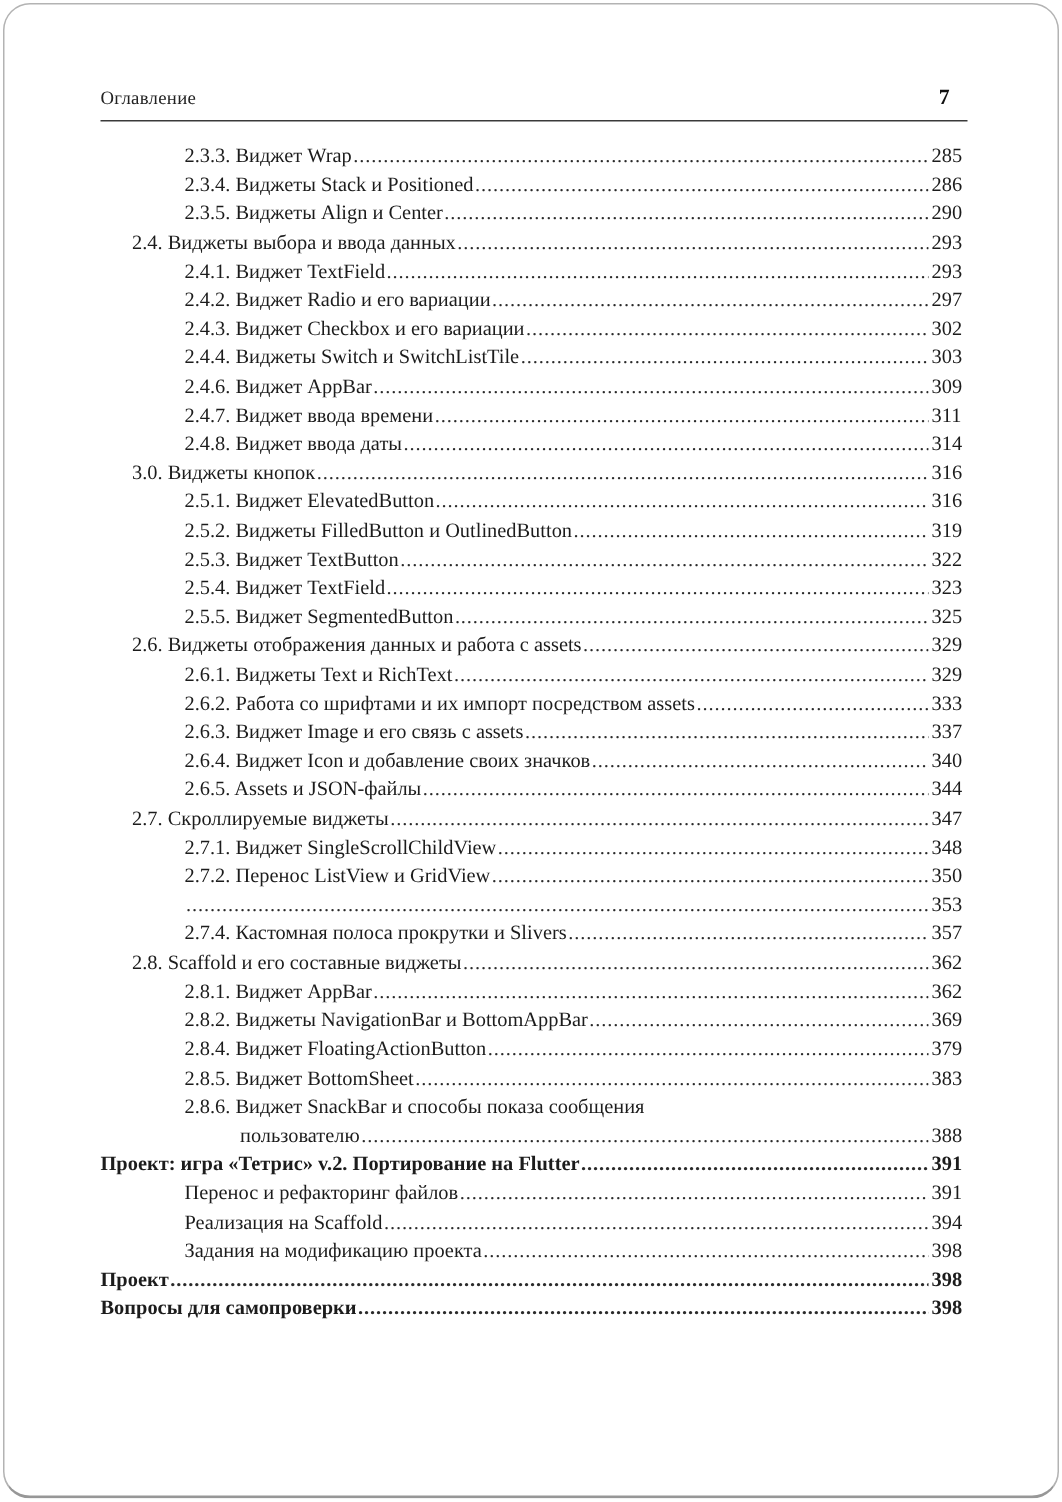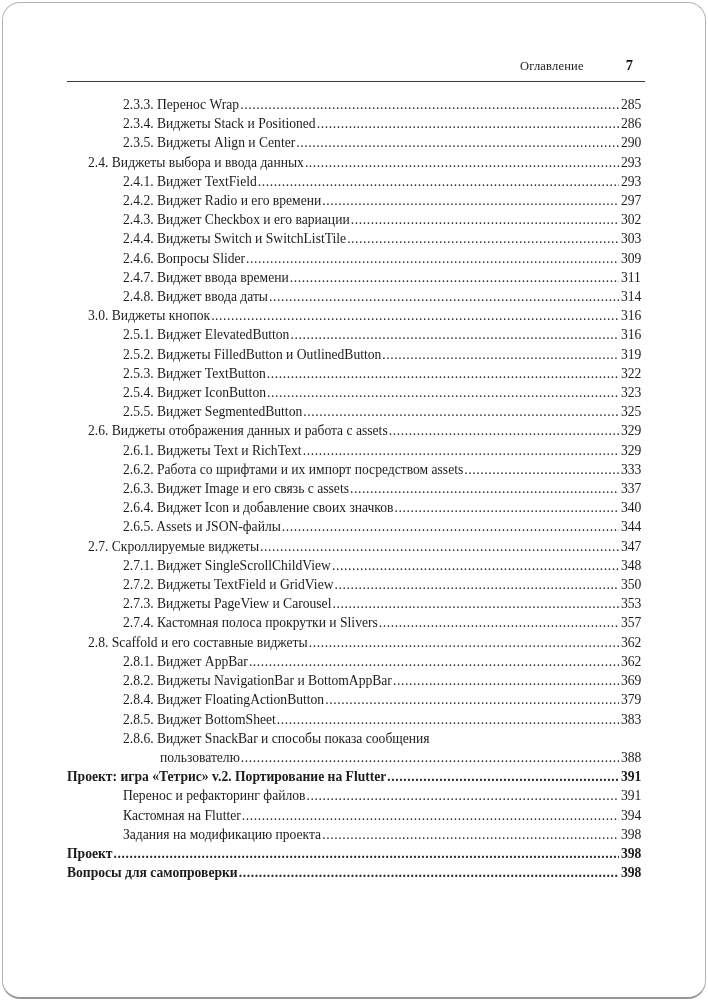--- a/index.html
+++ b/index.html
@@ -16,21 +16,21 @@
     margin: 2px auto;
     background: #ffffff;
     border: 1px solid #b3b3b3;
     border-bottom: 2px solid #979797;
     border-radius: 18px;
     padding: 54px 60px 0 64px;
     overflow: hidden;
   }
   .running-head {
     display: flex;
-    justify-content: flex-end;
+    justify-content: space-between;
     align-items: baseline;
     gap: 42px;
     padding-right: 12px;
     line-height: 16px;
   }
   .running-head .head-title {
     font-size: 12.5px;
     color: #222222;
     letter-spacing: 0.2px;
   }
@@ -84,21 +84,21 @@
 
   <div class="running-head">
     <span class="head-title">Оглавление</span>
     <span class="head-page">7</span>
   </div>
 
   <div class="head-rule"></div>
 
   <div class="toc">
   <div class="toc-row level-2">
-    <span class="toc-label">2.3.3. Перенос Wrap</span>
+    <span class="toc-label">2.3.3. Виджет Wrap</span>
     <span class="toc-dots"></span>
     <span class="toc-page">285</span>
   </div>
 
   <div class="toc-row level-2">
     <span class="toc-label">2.3.4. Виджеты Stack и Positioned</span>
     <span class="toc-dots"></span>
     <span class="toc-page">286</span>
   </div>
 
@@ -114,40 +114,40 @@
     <span class="toc-page">293</span>
   </div>
 
   <div class="toc-row level-2">
     <span class="toc-label">2.4.1. Виджет TextField</span>
     <span class="toc-dots"></span>
     <span class="toc-page">293</span>
   </div>
 
   <div class="toc-row level-2">
-    <span class="toc-label">2.4.2. Виджет Radio и его времени</span>
+    <span class="toc-label">2.4.2. Виджет Radio и его вариации</span>
     <span class="toc-dots"></span>
     <span class="toc-page">297</span>
   </div>
 
   <div class="toc-row level-2">
     <span class="toc-label">2.4.3. Виджет Checkbox и его вариации</span>
     <span class="toc-dots"></span>
     <span class="toc-page">302</span>
   </div>
 
   <div class="toc-row level-2">
     <span class="toc-label">2.4.4. Виджеты Switch и SwitchListTile</span>
     <span class="toc-dots"></span>
     <span class="toc-page">303</span>
   </div>
 
 
   <div class="toc-row level-2">
-    <span class="toc-label">2.4.6. Вопросы Slider</span>
+    <span class="toc-label">2.4.6. Виджет AppBar</span>
     <span class="toc-dots"></span>
     <span class="toc-page">309</span>
   </div>
 
   <div class="toc-row level-2">
     <span class="toc-label">2.4.7. Виджет ввода времени</span>
     <span class="toc-dots"></span>
     <span class="toc-page">311</span>
   </div>
 
@@ -175,21 +175,21 @@
     <span class="toc-page">319</span>
   </div>
 
   <div class="toc-row level-2">
     <span class="toc-label">2.5.3. Виджет TextButton</span>
     <span class="toc-dots"></span>
     <span class="toc-page">322</span>
   </div>
 
   <div class="toc-row level-2">
-    <span class="toc-label">2.5.4. Виджет IconButton</span>
+    <span class="toc-label">2.5.4. Виджет TextField</span>
     <span class="toc-dots"></span>
     <span class="toc-page">323</span>
   </div>
 
   <div class="toc-row level-2">
     <span class="toc-label">2.5.5. Виджет SegmentedButton</span>
     <span class="toc-dots"></span>
     <span class="toc-page">325</span>
   </div>
 
@@ -235,27 +235,26 @@
     <span class="toc-page">347</span>
   </div>
 
   <div class="toc-row level-2">
     <span class="toc-label">2.7.1. Виджет SingleScrollChildView</span>
     <span class="toc-dots"></span>
     <span class="toc-page">348</span>
   </div>
 
   <div class="toc-row level-2">
-    <span class="toc-label">2.7.2. Виджеты TextField и GridView</span>
+    <span class="toc-label">2.7.2. Перенос ListView и GridView</span>
     <span class="toc-dots"></span>
     <span class="toc-page">350</span>
   </div>
 
   <div class="toc-row level-2">
-    <span class="toc-label">2.7.3. Виджеты PageView и Carousel</span>
     <span class="toc-dots"></span>
     <span class="toc-page">353</span>
   </div>
 
   <div class="toc-row level-2">
     <span class="toc-label">2.7.4. Кастомная полоса прокрутки и Slivers</span>
     <span class="toc-dots"></span>
     <span class="toc-page">357</span>
   </div>
 
@@ -307,21 +306,21 @@
     <span class="toc-page">391</span>
   </div>
 
   <div class="toc-row level-2">
     <span class="toc-label">Перенос и рефакторинг файлов</span>
     <span class="toc-dots"></span>
     <span class="toc-page">391</span>
   </div>
 
   <div class="toc-row level-2">
-    <span class="toc-label">Кастомная на Flutter</span>
+    <span class="toc-label">Реализация на Scaffold</span>
     <span class="toc-dots"></span>
     <span class="toc-page">394</span>
   </div>
 
   <div class="toc-row level-2">
     <span class="toc-label">Задания на модификацию проекта</span>
     <span class="toc-dots"></span>
     <span class="toc-page">398</span>
   </div>
 

